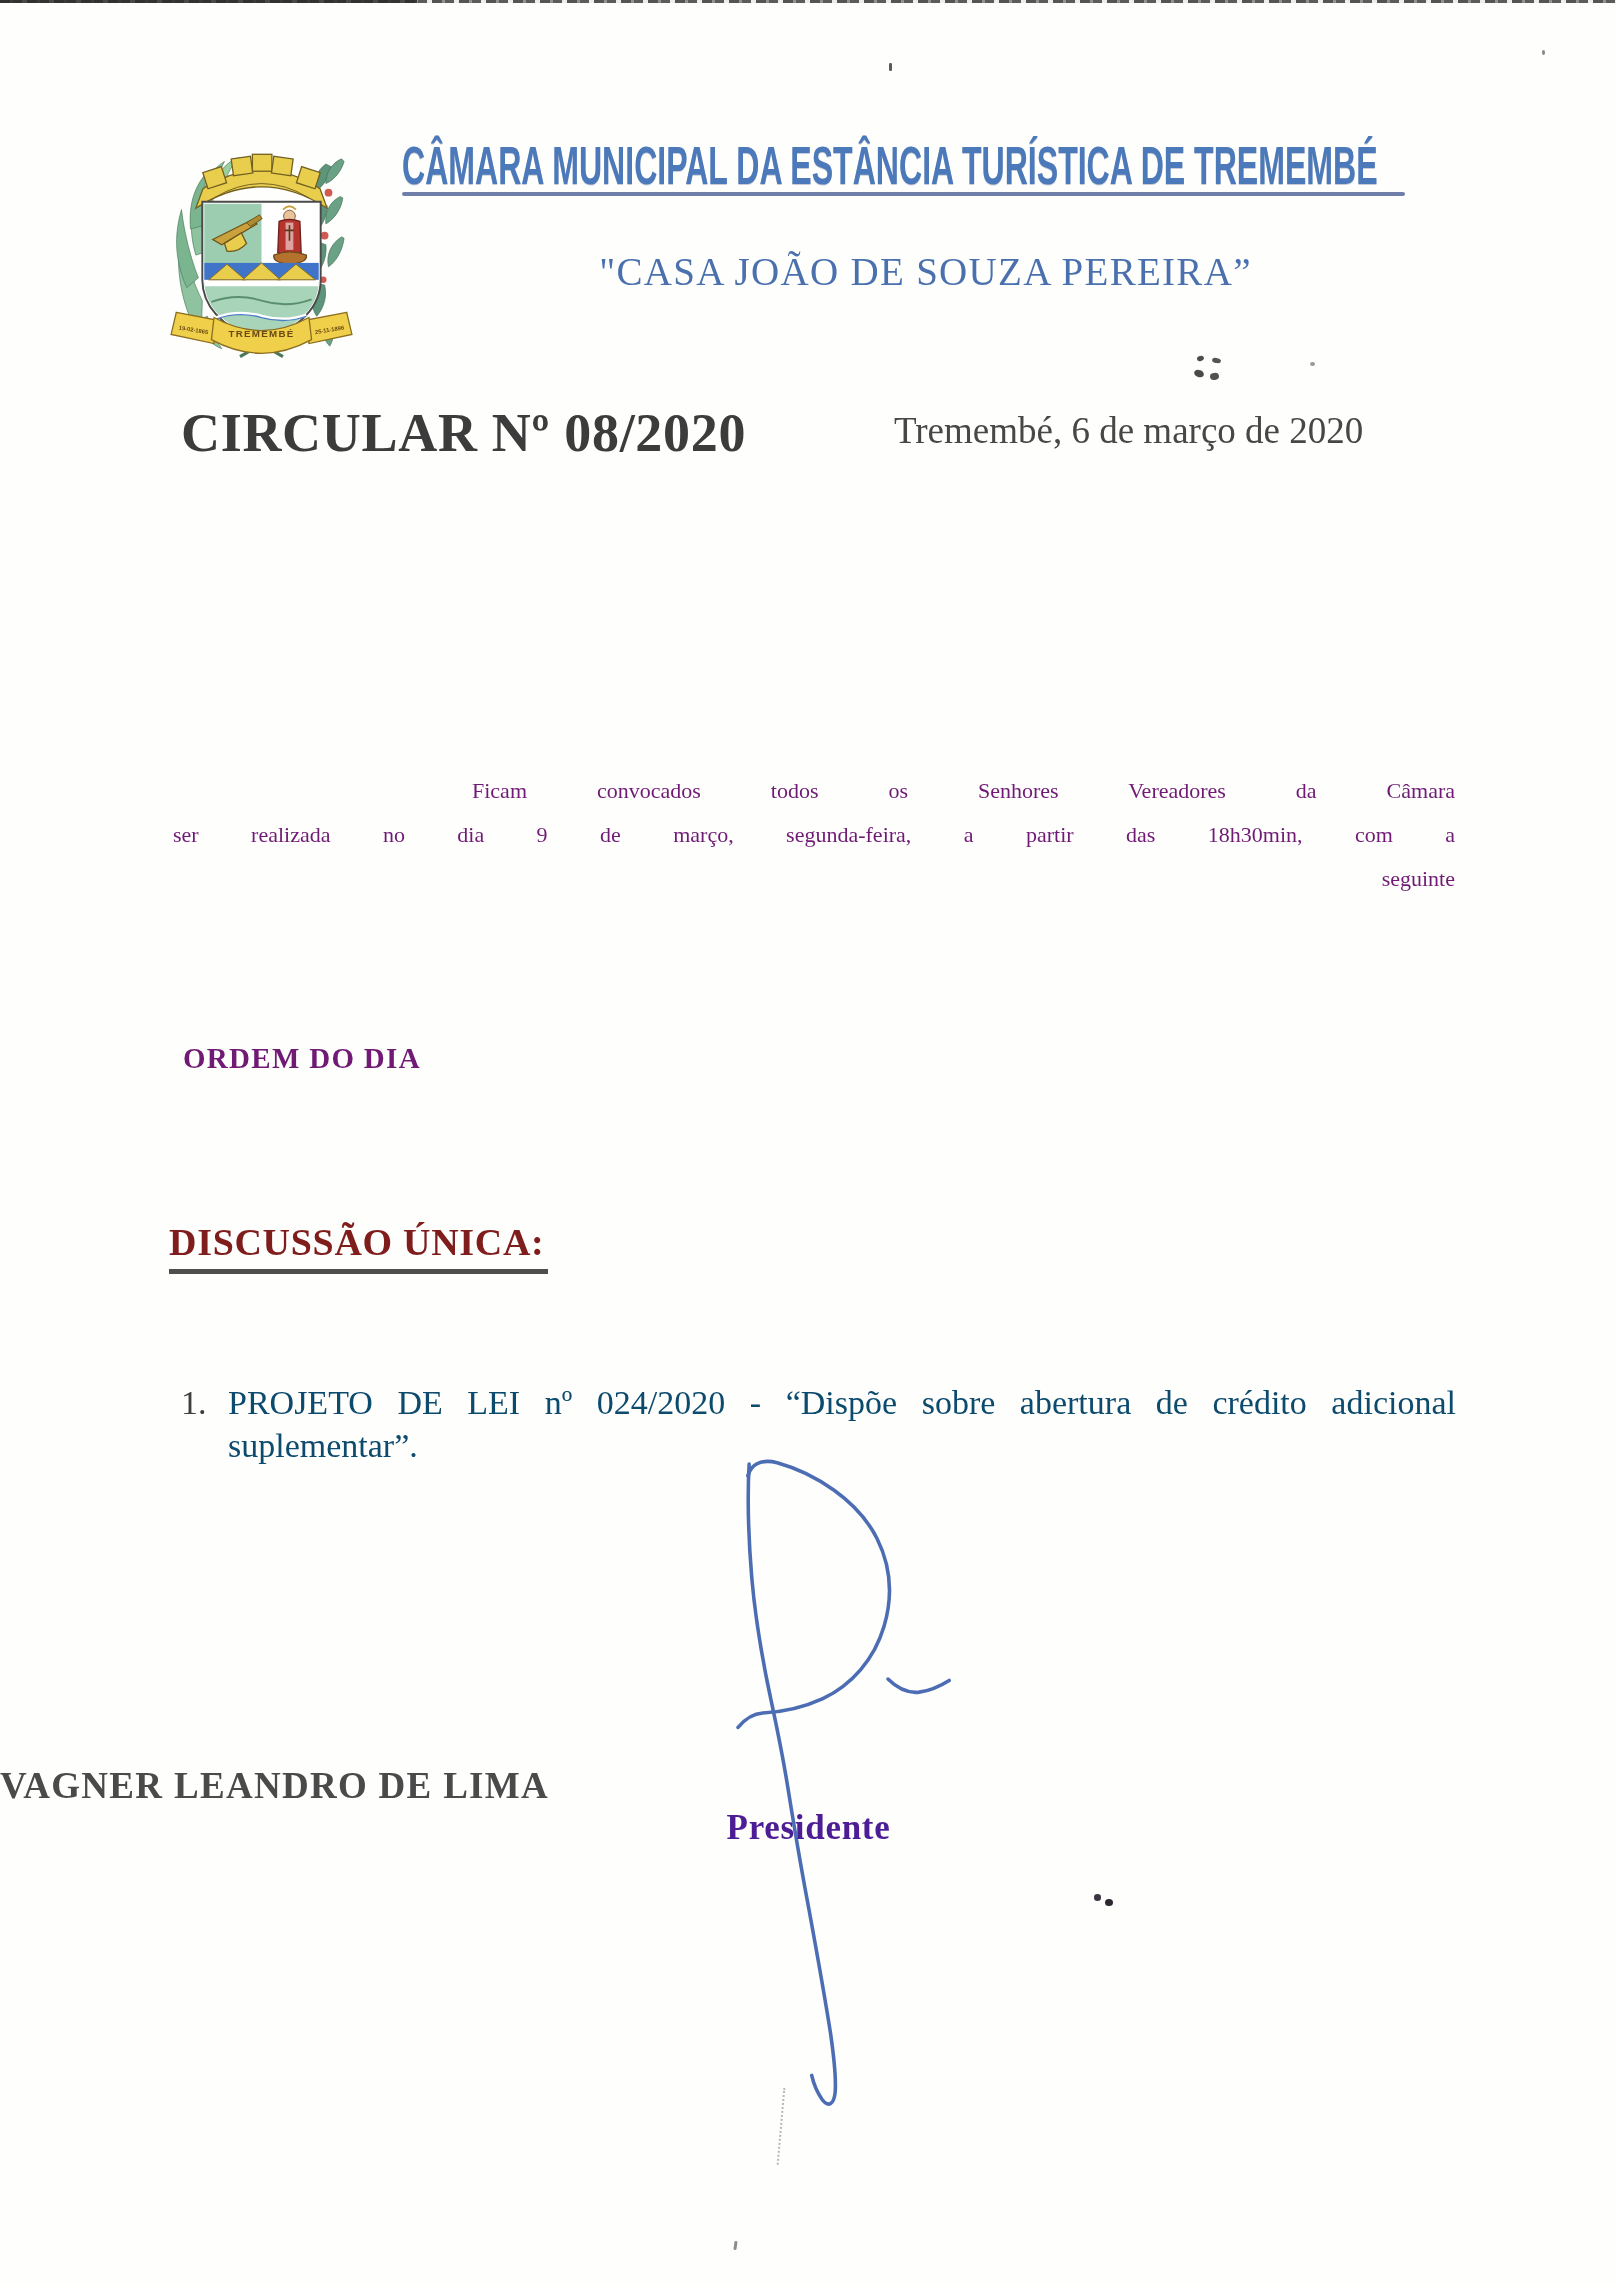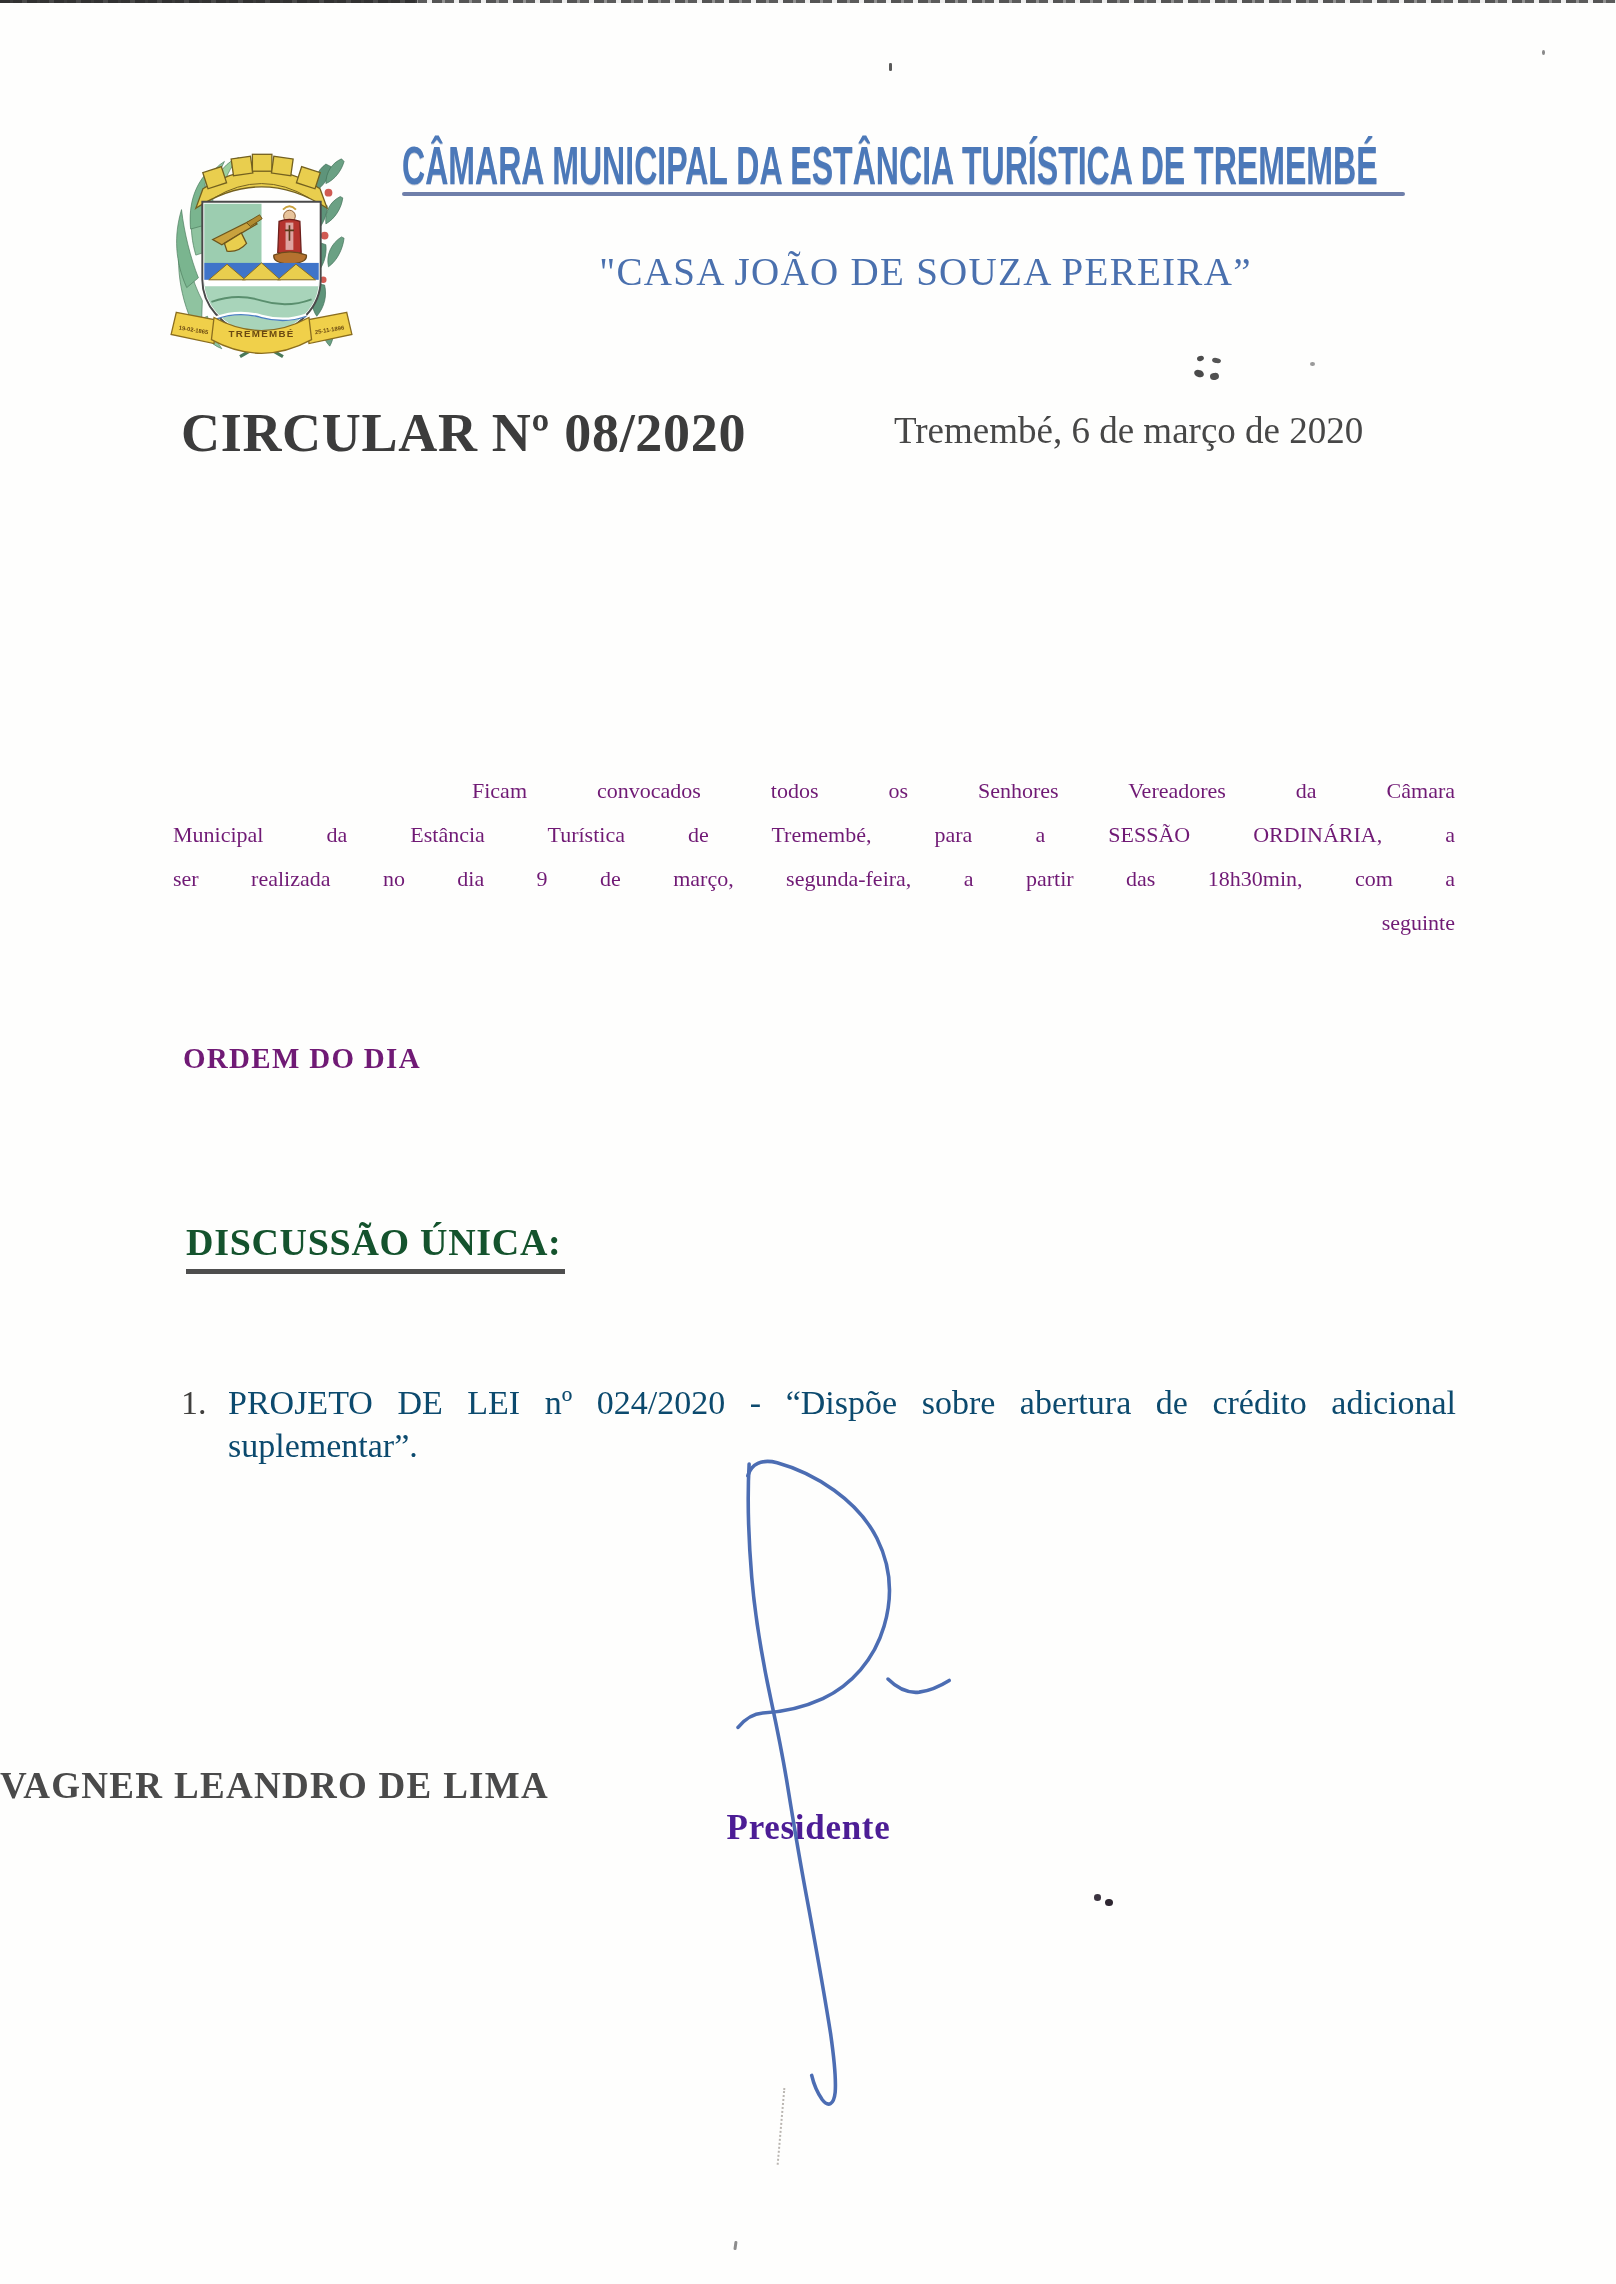--- a/index.html
+++ b/index.html
@@ -57,22 +57,22 @@
     font-size:22px;line-height:44px;color:#701a75;
   }
   .jline{text-align:justify;text-align-last:justify;}
   .jline.indent{padding-left:299px;}
   .lline{text-align:right;}
   .agenda-title{
     position:absolute;left:183px;top:1042px;width:1271px;
     text-align:left;font-size:29px;font-weight:bold;color:#701a75;letter-spacing:1.3px;
   }
   .section-heading{
-    position:absolute;left:186px;top:1220px;
-    font-size:38px;font-weight:bold;color:#14532d;letter-spacing:0.7px;
+    position:absolute;left:169px;top:1220px;
+    font-size:38px;font-weight:bold;color:#7f1d1d;letter-spacing:0.7px;
     border-bottom:5.9px solid #4e4e4e;padding-bottom:5.2px;padding-right:3.9px;
   }
   .subsection-heading{
     position:absolute;left:186px;top:1293px;
     font-size:36px;font-weight:bold;color:#464646;letter-spacing:0.7px;
   }
   .agenda-item{position:absolute;left:181px;top:1381px;width:1275px;display:flex;}
   .item-number{flex:none;width:47px;font-size:34px;line-height:43px;color:#403f3d;}
   .item-text{flex:1;font-size:34px;line-height:43px;color:#0c4a6e;text-align:justify;}
   
@@ -197,21 +197,20 @@
   <div class="org-underline"></div>
   <div class="building-name">"CASA JOÃO DE SOUZA PEREIRA”</div>
 
   <div class="ref-row">
     <div class="doc-ref">CIRCULAR Nº 08/2020</div>
     <div class="doc-date">Tremembé, 6 de março de 2020</div>
   </div>
 
   <div class="body-par">
     <div class="jline indent">Ficam convocados todos os Senhores Vereadores da Câmara</div>
-    <div class="jline">Municipal da Estância Turística de Tremembé, para a SESSÃO ORDINÁRIA, a</div>
     <div class="jline">ser realizada no dia 9 de março, segunda-feira, a partir das 18h30min, com a</div>
     <div class="lline">seguinte</div>
   </div>
 
   <div class="agenda-title">ORDEM DO DIA</div>
   <div class="section-heading">DISCUSSÃO ÚNICA:</div>
 
   <div class="agenda-item">
     <div class="item-number">1.</div>
     <div class="item-text">PROJETO DE LEI nº 024/2020 - “Dispõe sobre abertura de crédito adicional suplementar”.</div>

